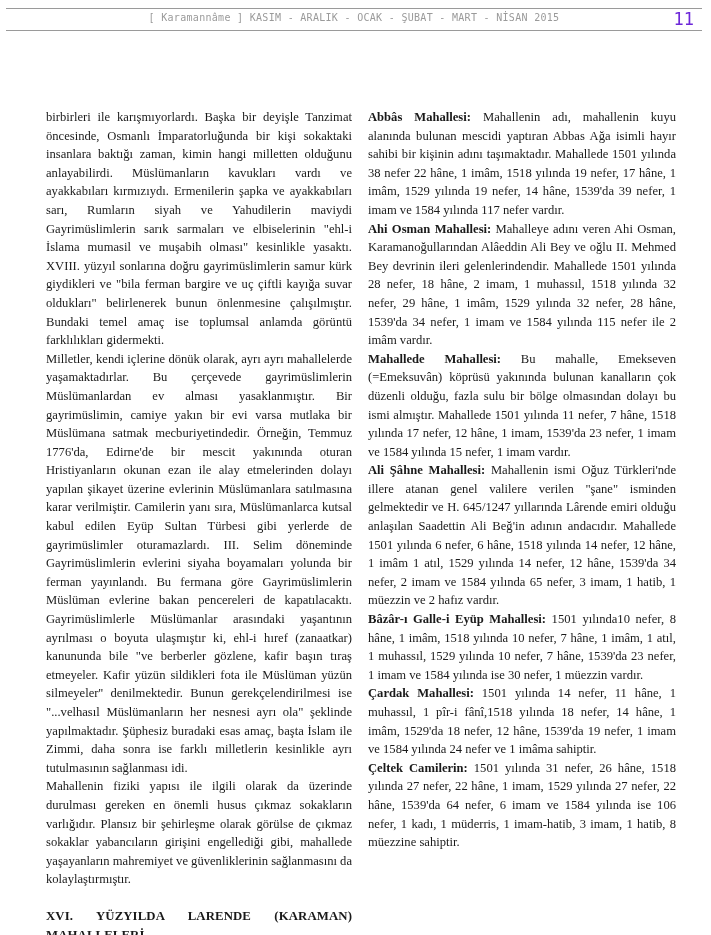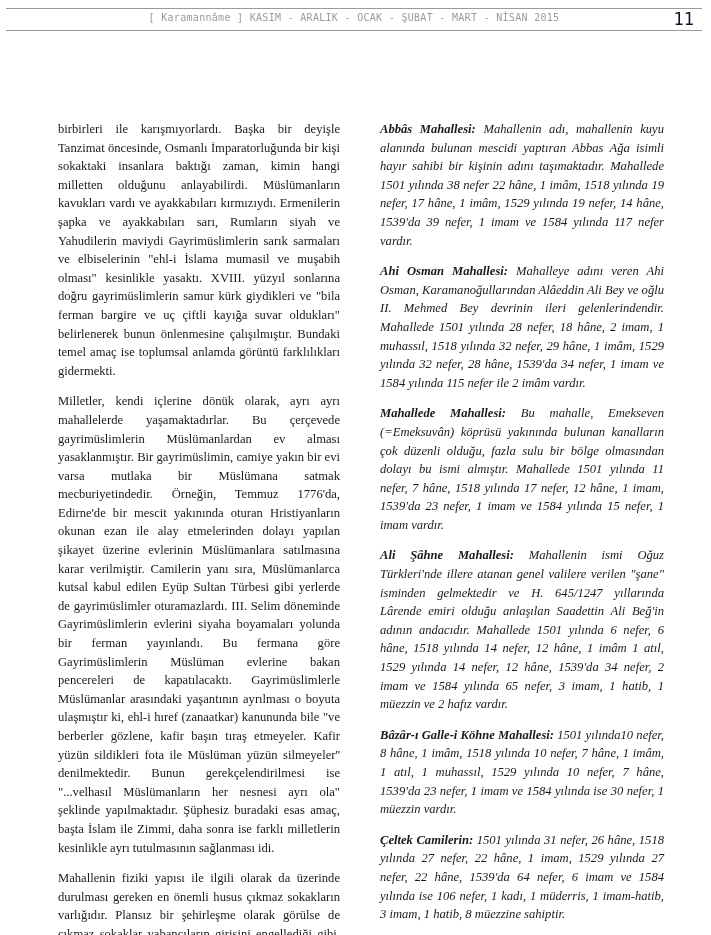--- a/index.html
+++ b/index.html
@@ -8,30 +8,30 @@
       position: absolute; left: 6px; top: 8px; width: 696px; height: 21px;
       border-top: 1px solid #9a9a9a; border-bottom: 1px solid #9a9a9a; text-decoration: underline;
     }
     .header-title {
       position: absolute; left: 0; right: 0; top: 3px; text-align: center;
       font-family: "DejaVu Sans Mono", monospace; font-size: 10px; color: #9a9a9a;
       letter-spacing: 0.3px;
     }
     .page-num {
       position: absolute; right: 8px; top: 0px;
-      font-family: "DejaVu Sans Mono", monospace; font-size: 17px; color: #0f172a;
+      font-family: "DejaVu Sans Mono", monospace; font-size: 17px; color: #6d28d9;
     }
     .col {
       position: absolute; top: 108px; width: 306px;
       font-family: "Liberation Serif", serif; font-size: 12.6px; line-height: 18.6px;
       text-align: justify; color: #1a1a1a;
     }
     .col-left { left: 46px; }
-    .col-right { left: 368px; width: 308px; font-style: italic; }
-    .col p { margin: 12px; }
+    .col-right { left: 368px; width: 308px; }
+    .col p { margin: 0; }
     .col p.gap { margin-top: 18px; }
     .section-title {
       font-weight: bold; margin: 18px 0 0 0; font-size: 12.8px; letter-spacing: 0.1px;
     }
     .term { font-weight: bold; }
     .entry { margin: 0 0 18.6px 0; }
   </style>
 </head>
 <body>
 
@@ -46,15 +46,16 @@
   <p>Mahallenin fiziki yapısı ile ilgili olarak da üzerinde durulması gereken en önemli husus çıkmaz sokakların varlığıdır. Plansız bir şehirleşme olarak görülse de çıkmaz sokaklar yabancıların girişini engellediği gibi, mahallede yaşayanların mahremiyet ve güvenliklerinin sağlanmasını da kolaylaştırmıştır.</p>
   <p class="section-title gap">XVI. YÜZYILDA LARENDE (KARAMAN) MAHALLELERİ</p>
 
 </div>
 
 <div class="col col-right">
   <p class="entry"><span class="term">Abbâs Mahallesi:</span><span> Mahallenin adı, mahallenin kuyu alanında bulunan mescidi yaptıran Abbas Ağa isimli hayır sahibi bir kişinin adını taşımaktadır. Mahallede 1501 yılında 38 nefer 22 hâne, 1 imâm, 1518 yılında 19 nefer, 17 hâne, 1 imâm, 1529 yılında 19 nefer, 14 hâne, 1539'da 39 nefer, 1 imam ve 1584 yılında 117 nefer vardır.</span></p>
   <p class="entry"><span class="term">Ahi Osman Mahallesi:</span><span> Mahalleye adını veren Ahi Osman, Karamanoğullarından Alâeddin Ali Bey ve oğlu II. Mehmed Bey devrinin ileri gelenlerindendir. Mahallede 1501 yılında 28 nefer, 18 hâne, 2 imam, 1 muhassıl, 1518 yılında 32 nefer, 29 hâne, 1 imâm, 1529 yılında 32 nefer, 28 hâne, 1539'da 34 nefer, 1 imam ve 1584 yılında 115 nefer ile 2 imâm vardır.</span></p>
   <p class="entry"><span class="term">Mahallede Mahallesi:</span><span> Bu mahalle, Emekseven (=Emeksuvân) köprüsü yakınında bulunan kanalların çok düzenli olduğu, fazla sulu bir bölge olmasından dolayı bu ismi almıştır. Mahallede 1501 yılında 11 nefer, 7 hâne, 1518 yılında 17 nefer, 12 hâne, 1 imam, 1539'da 23 nefer, 1 imam ve 1584 yılında 15 nefer, 1 imam vardır.</span></p>
   <p class="entry"><span class="term">Ali Şâhne Mahallesi:</span><span> Mahallenin ismi Oğuz Türkleri'nde illere atanan genel valilere verilen "şane" isminden gelmektedir ve H. 645/1247 yıllarında Lârende emiri olduğu anlaşılan Saadettin Ali Beğ'in adının andacıdır. Mahallede 1501 yılında 6 nefer, 6 hâne, 1518 yılında 14 nefer, 12 hâne, 1 imâm 1 atıl, 1529 yılında 14 nefer, 12 hâne, 1539'da 34 nefer, 2 imam ve 1584 yılında 65 nefer, 3 imam, 1 hatib, 1 müezzin ve 2 hafız vardır.</span></p>
-  <p class="entry"><span class="term">Bâzâr-ı Galle-i Köhne Mahallesi:</span><span> 1501 yılında10 nefer, 8 hâne, 1 imâm, 1518 yılında 10 nefer, 7 hâne, 1 imâm, 1 atıl, 1 muhassıl, 1529 yılında 10 nefer, 7 hâne, 1539'da 23 nefer, 1 imam ve 1584 yılında ise 30 nefer, 1 müezzin vardır.</span></p>
+  <p class="entry"><span class="term">Bâzâr-ı Galle-i Eyüp Mahallesi:</span><span> 1501 yılında10 nefer, 8 hâne, 1 imâm, 1518 yılında 10 nefer, 7 hâne, 1 imâm, 1 atıl, 1 muhassıl, 1529 yılında 10 nefer, 7 hâne, 1539'da 23 nefer, 1 imam ve 1584 yılında ise 30 nefer, 1 müezzin vardır.</span></p>
+  <p class="entry"><span class="term">Çardak Mahallesi:</span><span> 1501 yılında 14 nefer, 11 hâne, 1 muhassıl, 1 pîr-i fânî,1518 yılında 18 nefer, 14 hâne, 1 imâm, 1529'da 18 nefer, 12 hâne, 1539'da 19 nefer, 1 imam ve 1584 yılında 24 nefer ve 1 imâma sahiptir.</span></p>
   <p class="entry"><span class="term">Çeltek Camilerin:</span><span> 1501 yılında 31 nefer, 26 hâne, 1518 yılında 27 nefer, 22 hâne, 1 imam, 1529 yılında 27 nefer, 22 hâne, 1539'da 64 nefer, 6 imam ve 1584 yılında ise 106 nefer, 1 kadı, 1 müderris, 1 imam-hatib, 3 imam, 1 hatib, 8 müezzine sahiptir.</span></p>
 </div>
 
 </body></html>

